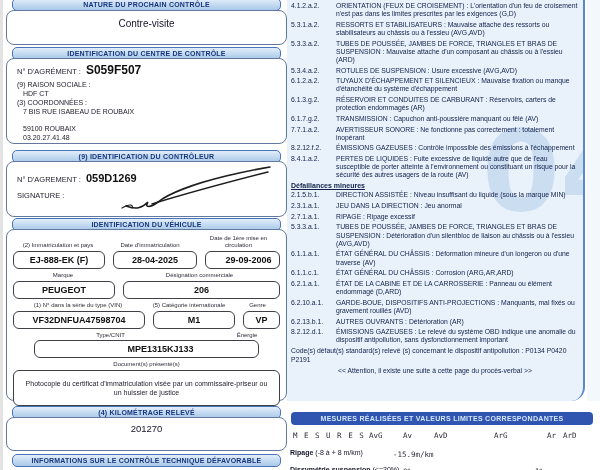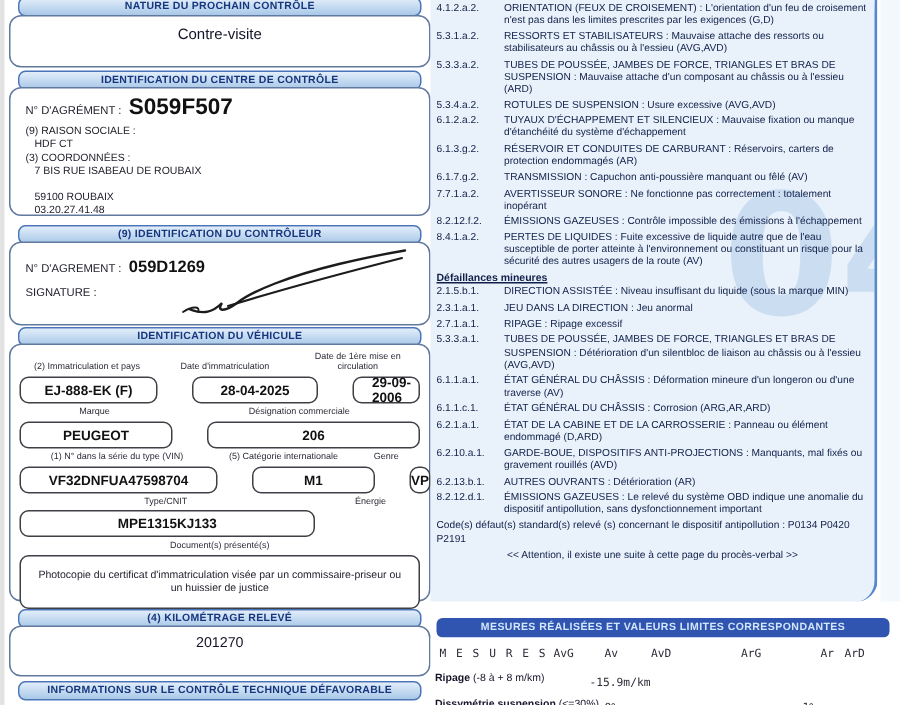--- a/index.html
+++ b/index.html
@@ -28,21 +28,21 @@
     background:#fff;border:1.3px solid #61799f;border-radius:8px;
   }
   .center-text{display:flex;align-items:flex-start;justify-content:center;}
 
   .field-label{font-size:6px;color:#2c2c38;text-align:center;line-height:1.15;}
   .value-box{
     border:1.2px solid #3f3f46;border-radius:6px;background:#fff;
     display:flex;align-items:center;justify-content:center;
     font-weight:bold;font-size:9px;color:#111;height:16px;
   }
-  .vrow{display:flex;gap:23px;padding:0 6px;margin-top:2px;}
+  .vrow{display:flex;gap:8px;padding:0 6px;margin-top:2px;justify-content:center;}
   .vrow-labels{display:flex;gap:6px;padding:0 6px;margin-top:3px;align-items:flex-end;}
   .vcell{display:flex;flex-direction:column;}
 
   .small-line{font-size:7px;color:#1c1c28;line-height:1.3;}
 
   
   .right-col{position:absolute;left:287px;top:0;width:313px;height:470px;}
   .defects-panel{
     position:absolute;left:0;top:0;width:298px;height:401px;
     background:#e9f1fa;border-right:2px solid #5588cc;
@@ -93,21 +93,21 @@
     <div class="sec-box center-text" style="top:10px;height:33px;">
       <span style="font-size:10px;margin-top:7px;color:#15152a;">Contre-visite</span>
     </div>
 
     <div class="sec-header" style="top:47px;">
       <span>IDENTIFICATION DU CENTRE DE CONTRÔLE</span>
     </div>
     <div class="sec-box" style="top:58px;height:86px;padding:4px 10px;box-sizing:border-box;">
       <div style="display:flex;align-items:baseline;gap:5px;">
         <span class="small-line" style="font-size:7.5px;">N° D'AGRÉMENT :</span>
-        <span style="font-size:15px;font-weight:bold;color:#111;">S059F507</span>
+        <span style="font-size:12px;font-weight:bold;color:#111;">S059F507</span>
       </div>
       <div class="small-line" style="margin-top:3px;">(9) RAISON SOCIALE :</div>
       <div class="small-line" style="padding-left:6px;">HDF CT</div>
       <div class="small-line">(3) COORDONNÉES :</div>
       <div class="small-line" style="padding-left:6px;">7 BIS RUE ISABEAU DE ROUBAIX</div>
       <div class="small-line" style="padding-left:6px;margin-top:8px;">59100 ROUBAIX</div>
       <div class="small-line" style="padding-left:6px;">03.20.27.41.48</div>
     </div>
 
     <div class="sec-header" style="top:150px;">
@@ -184,21 +184,21 @@
       <div class="vrow-labels">
         <div class="vcell" style="flex:0 0 195px;">
             <span class="field-label">Type/CNIT</span>
           </div>
         <div class="vcell" style="flex:1;">
             <span class="field-label">Énergie</span>
           </div>
       </div>
 
       <div class="vrow">
-        <div class="value-box" style="flex:0 0 195px;">MPE1315KJ133</div>
+        <div class="value-box" style="flex:0 0 195px;padding-left:28px;">MPE1315KJ133</div>
       </div>
 
       <div class="vrow-labels" style="justify-content:center;">
         <span class="field-label">Document(s) présenté(s)</span>
       </div>
       <div class="vrow">
         <div class="value-box" style="flex:1;height:34px;font-weight:normal;font-size:7px;color:#1c1c28;text-align:center;padding:0 8px;line-height:1.3;">Photocopie du certificat d'immatriculation visée par un commissaire-priseur ou un huissier de justice</div>
       </div>
     </div>
 

